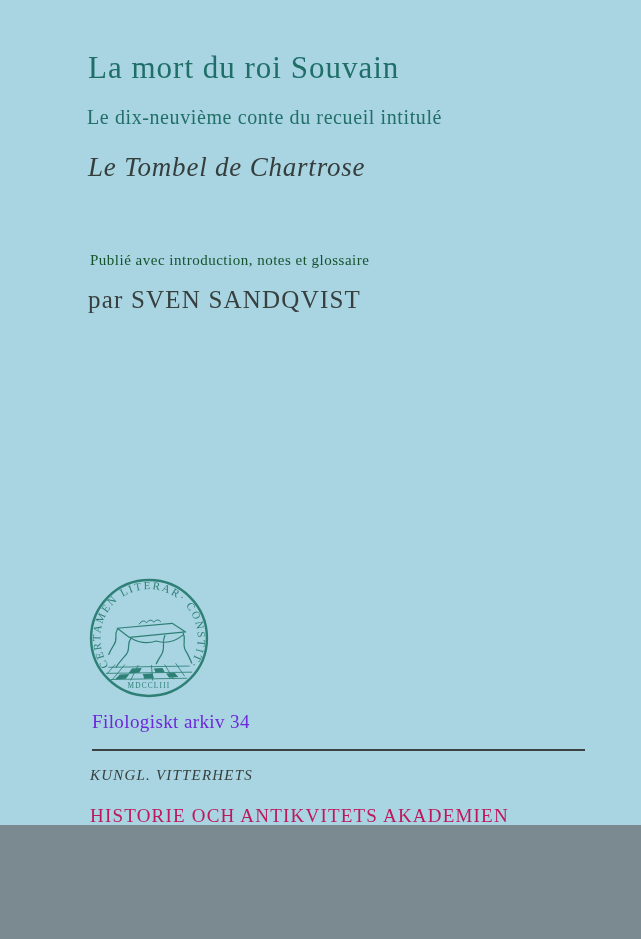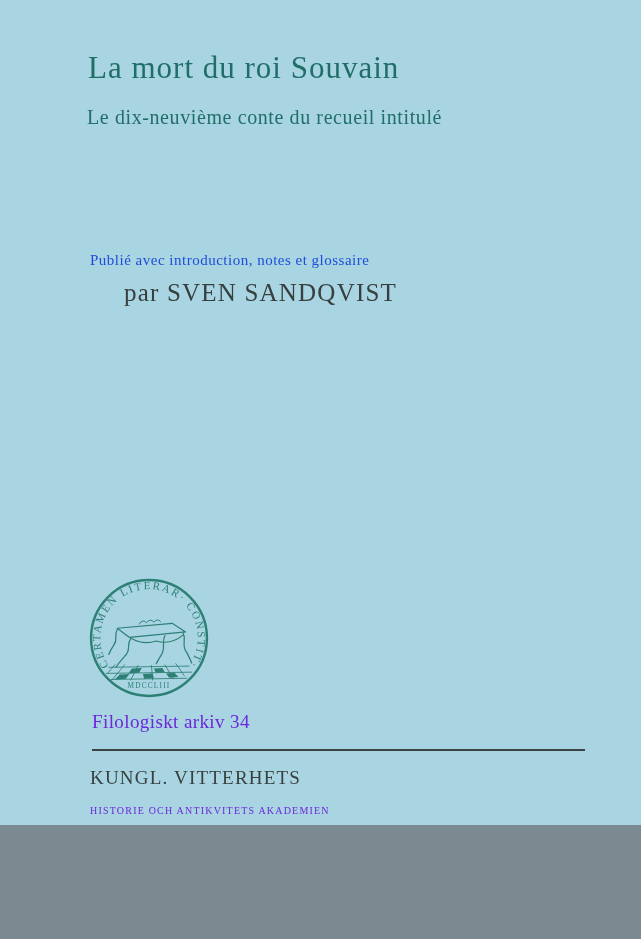--- a/index.html
+++ b/index.html
@@ -41,30 +41,29 @@
     font-style: italic;
     letter-spacing: 0.8px;
     color: #353e3d;
   }
   .pub-note {
     position: absolute;
     left: 90px;
     top: 252px;
     font-size: 15px;
     letter-spacing: 0.5px;
-    color: #1d4ed8;
+    color: #14532d;
   }
   .author-line {
     position: absolute;
     left: 88px;
-    top: 279px;
+    top: 286px;
     font-size: 25px;
     letter-spacing: 1.2px;
     color: #37403f;
-    margin-left: 36px;
   }
   .seal {
     position: absolute;
     left: 88px;
     top: 577px;
     width: 122px;
     height: 122px;
   }
   .series-label {
     position: absolute;
@@ -79,45 +78,47 @@
     left: 92px;
     top: 749px;
     width: 493px;
     height: 2px;
     background: #3a4342;
   }
   .publisher-line-1 {
     position: absolute;
     left: 90px;
     top: 767px;
-    font-size: 19px;
+    font-size: 15px;
     letter-spacing: 1.2px;
     color: #37403f;
+    font-style: italic;
   }
   .publisher-line-2 {
     position: absolute;
     left: 90px;
     top: 805px;
-    font-size: 10px;
+    font-size: 19px;
     letter-spacing: 1.2px;
-    color: #6d28d9;
+    color: #be185d;
   }
   .seal text, .seal textPath {
     font-family: "Liberation Serif", "DejaVu Serif", serif;
   }
 </style>
 </head>
 <body>
 
 <div class="page">
 
   <h1 class="book-title">La mort du roi Souvain</h1>
 
   <div class="book-subtitle">Le dix-neuvième conte du recueil intitulé</div>
 
+  <div class="work-title">Le Tombel de Chartrose</div>
 
   <div class="pub-note">Publié avec introduction, notes et glossaire</div>
 
   <div class="author-line">par SVEN SANDQVIST</div>
 
   <svg class="seal" viewBox="0 0 200 200" aria-hidden="true">
     <defs>
       <path id="seal-ring-path" d="M 41.5 154.6 A 80 80 0 1 1 158.5 154.6" fill="none"></path>
     </defs>
 

